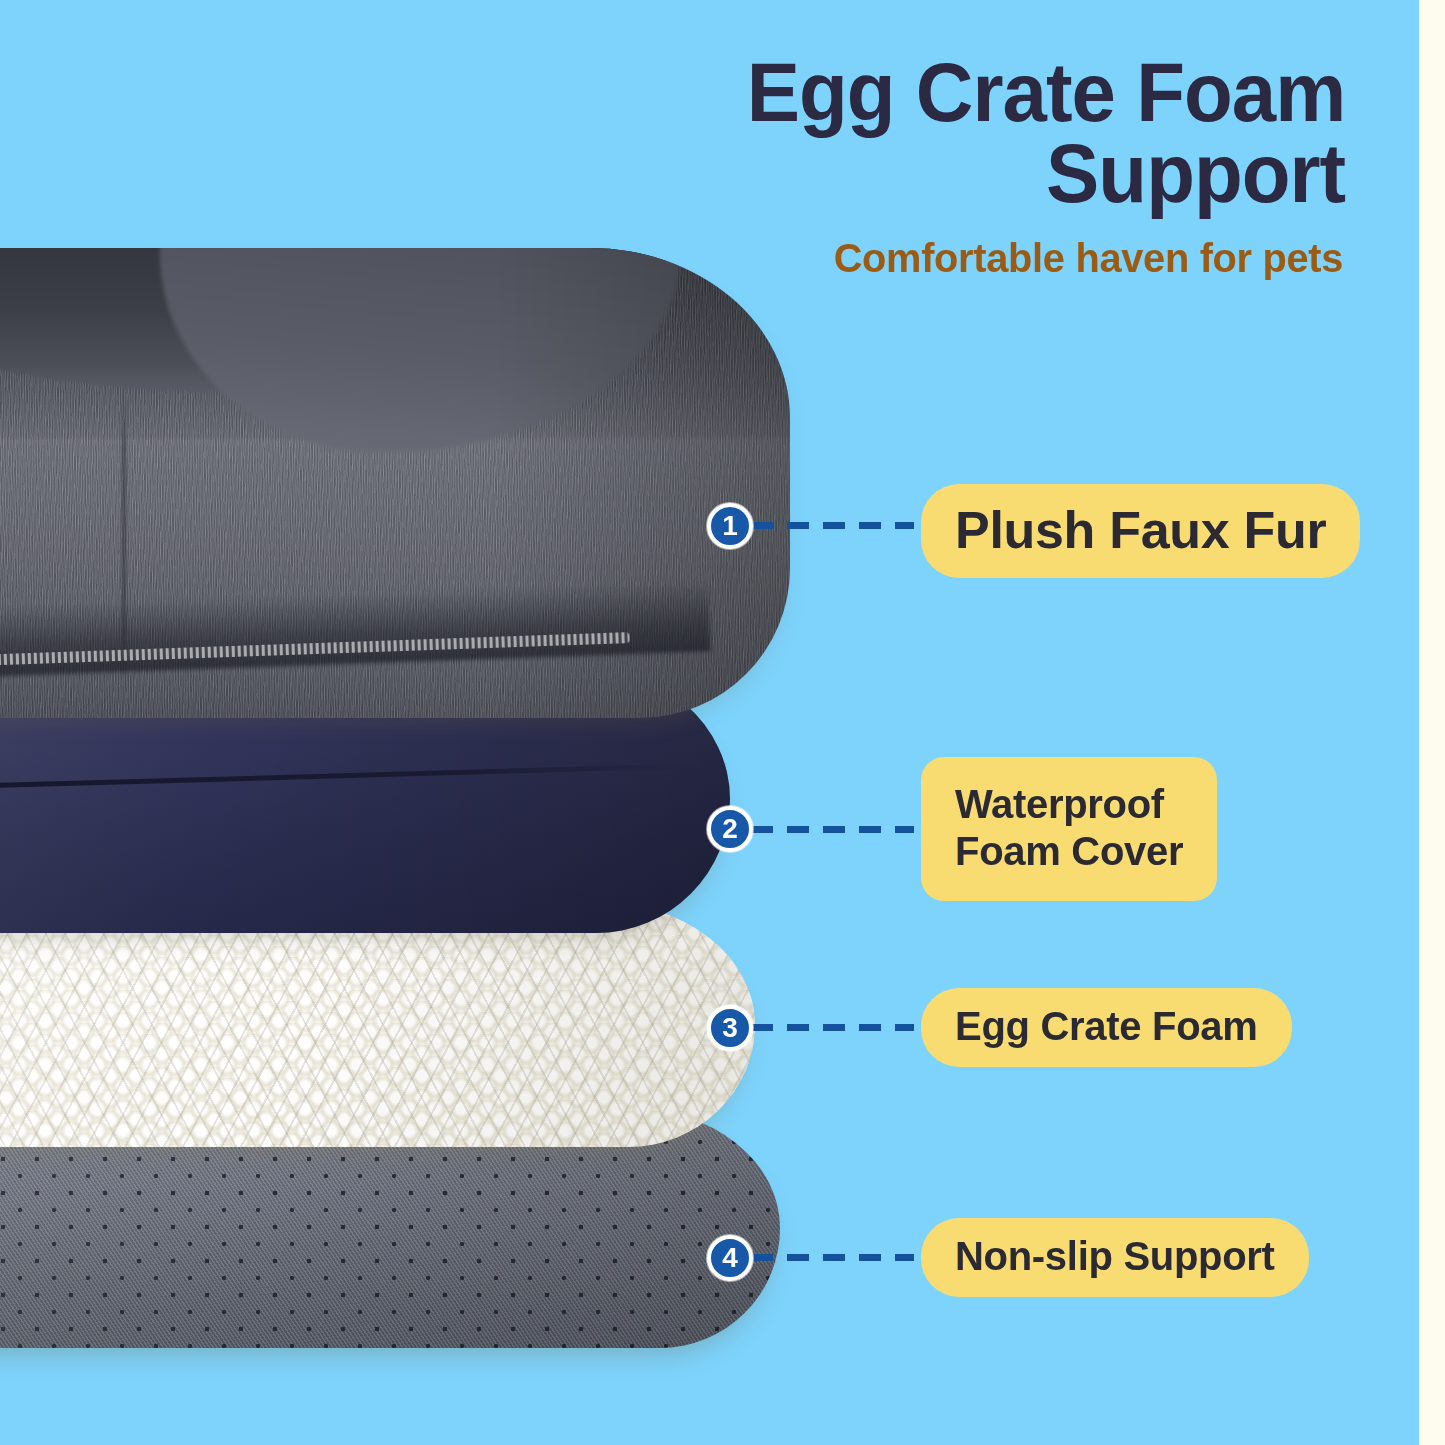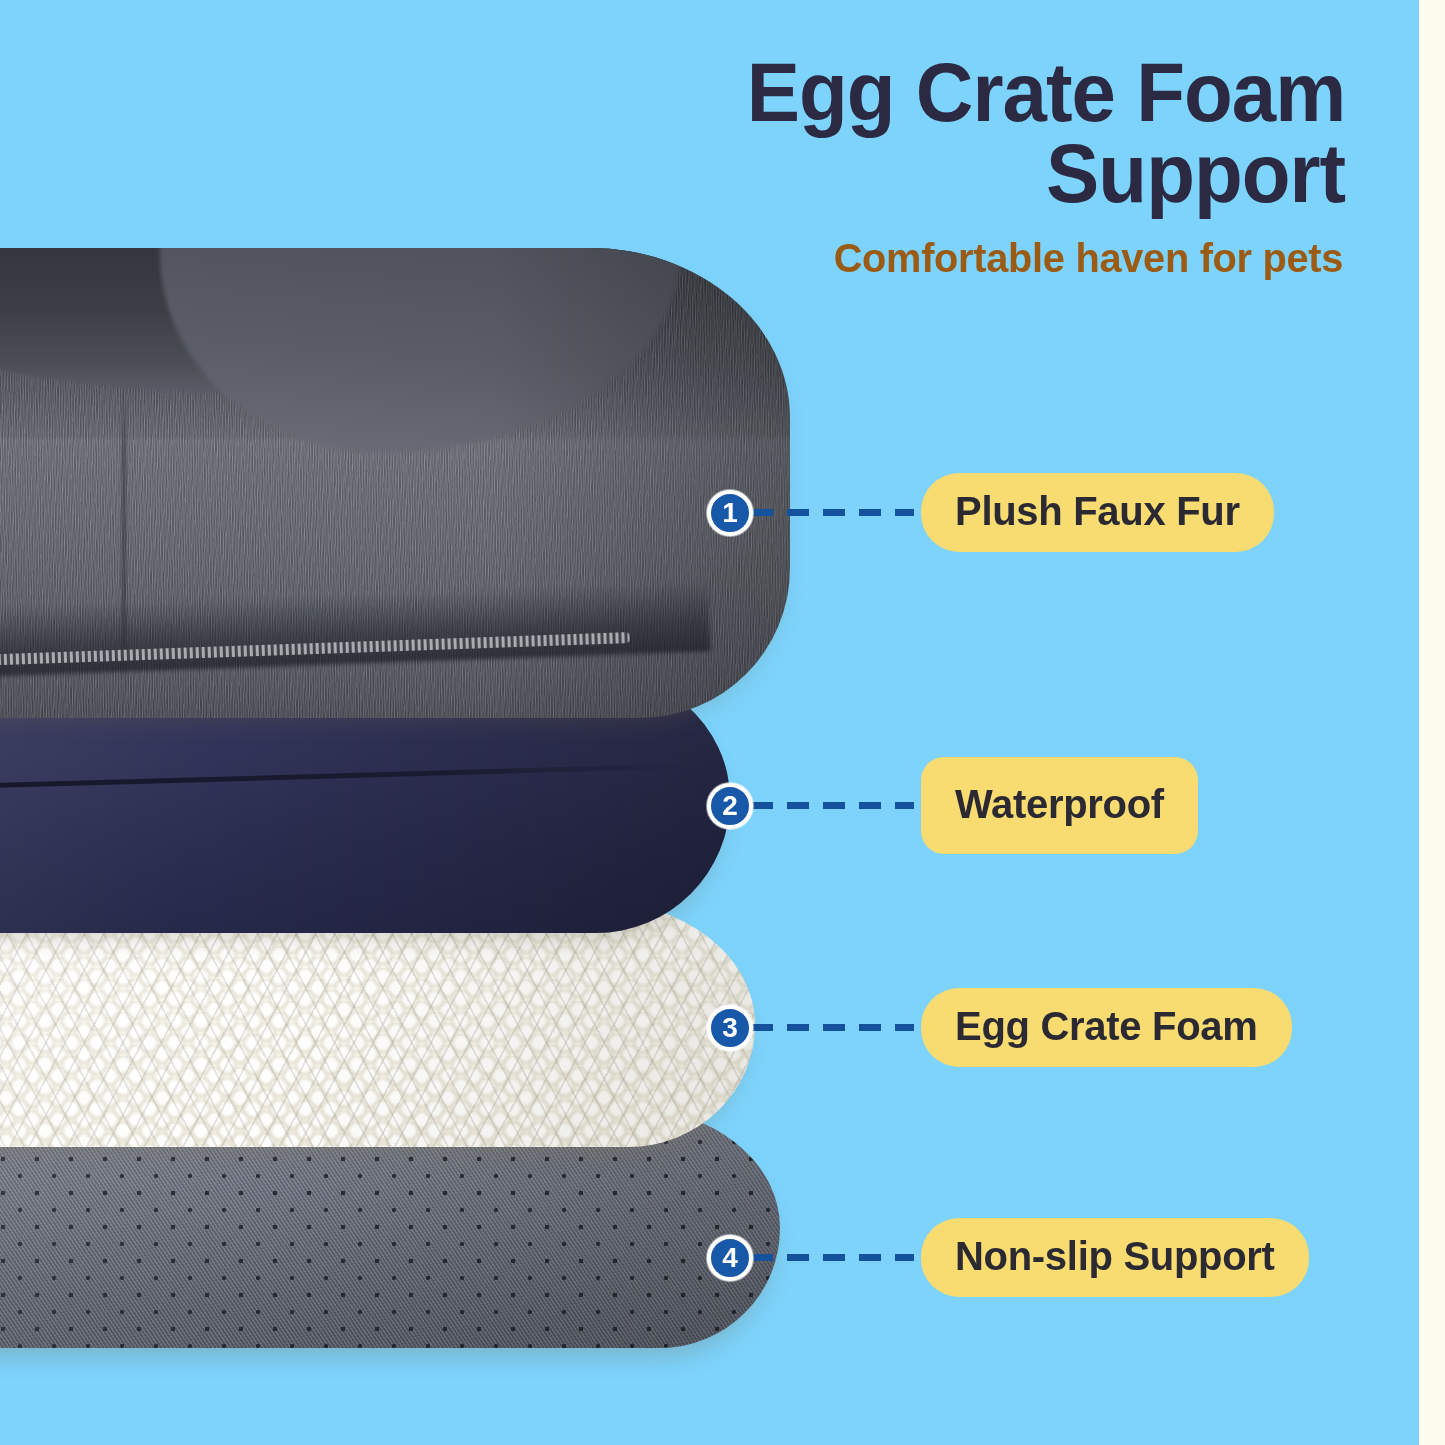--- a/index.html
+++ b/index.html
@@ -162,21 +162,21 @@
   .pill{
     background:#F8DC72;border-radius:38px;
     color:#2B2A33;font-weight:bold;
     display:flex;flex-direction:column;justify-content:center;
     flex:none;z-index:2;
   }
   .pill .pl{display:block;white-space:nowrap;}
 
   .c1{left:707px;top:473px;}
   .c1 .dash{width:163px;}
-  .c1 .pill{font-size:40px;padding:16px 34px 18px 34px;margin-left:7px;letter-spacing:-.3px;}
+  .c1 .pill{font-size:52px;padding:16px 34px 18px 34px;margin-left:7px;letter-spacing:-.3px;margin-top:11px;}
 
   .c2{left:707px;top:757px;}
   .c2 .dash{width:163px;}
   .c2 .pill{font-size:40px;padding:24px 34px 26px 34px;margin-left:7px;line-height:1.18;letter-spacing:-.3px;border-radius:23px;}
 
   .c3{left:707px;top:988px;}
   .c3 .dash{width:163px;}
   .c3 .pill{font-size:40px;padding:16px 34px 18px 34px;margin-left:7px;letter-spacing:-.3px;}
 
   .c4{left:707px;top:1218px;}
@@ -222,20 +222,21 @@
     <div class="pill">
       <span class="pl">Plush Faux Fur</span>
     </div>
   </div>
 
   <div class="callout c2">
     <div class="badge">2</div>
     <div class="dash"></div>
     <div class="pill">
       <span class="pl">Waterproof</span>
+      <span class="pl">Foam Cover</span>
     </div>
   </div>
 
   <div class="callout c3">
     <div class="badge">3</div>
     <div class="dash"></div>
     <div class="pill">
       <span class="pl">Egg Crate Foam</span>
     </div>
   </div>

